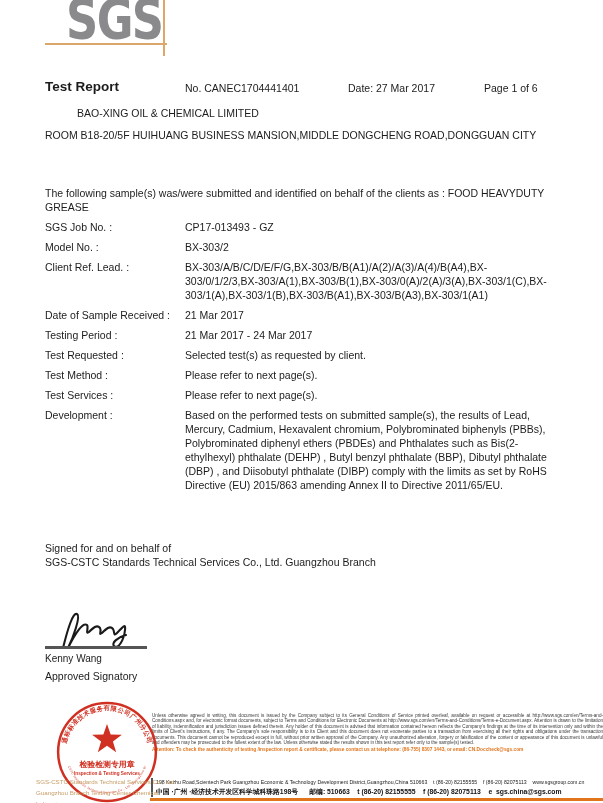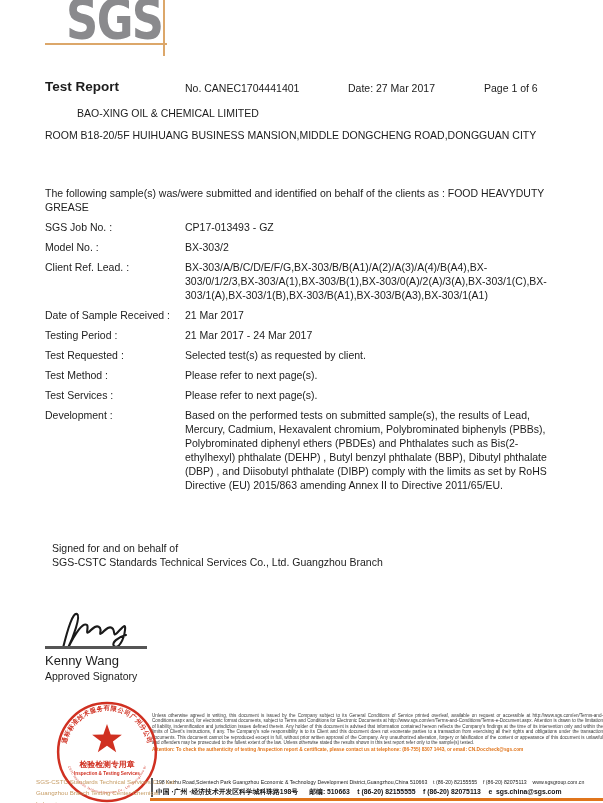--- a/index.html
+++ b/index.html
@@ -21,24 +21,24 @@
   .content{position:absolute;left:45px;top:106px;width:514px;font-size:10.5px;line-height:14px;}
   .client-name{margin:0;padding-left:32px;}
   .client-address{margin:8px 0 0 0;}
   .intro{margin:44px 0 0 0;width:508px;}
   .fields{margin-top:6px;}
   .field-row{display:flex;margin-bottom:6px;justify-content:flex-end;}
   .field-label{width:140px;flex:none;}
   .field-value{flex:1;}
 
   
-  .signed-block{position:absolute;left:45px;top:541px;font-size:10.5px;line-height:14px;margin-left:7px;}
+  .signed-block{position:absolute;left:45px;top:541px;font-size:10.5px;line-height:14px;}
   .signature-svg{position:absolute;left:56px;top:604px;}
   .sign-line{position:absolute;left:45px;top:646px;width:102px;height:2.5px;background:#555;}
-  .sign-name{position:absolute;left:45px;top:653px;font-size:13px;}
+  .sign-name{position:absolute;left:45px;top:653px;font-size:10px;}
   .sign-role{position:absolute;left:45px;top:670px;font-size:10.5px;}
 
   
   .terms-block{position:absolute;left:152px;top:713px;width:451px;}
   .terms{margin:0;font-size:4.6px;line-height:5.45px;color:#3a3a3a;text-align:justify;}
   .attention{margin:1px 0 0 0;font-size:4.8px;line-height:5.6px;color:#e0751c;font-weight:bold;}
   .addr-divider{position:absolute;left:151px;top:778px;width:1.5px;height:19px;background:#555;}
   .addr-block{position:absolute;left:156px;top:778px;width:447px;}
   .addr-line1{margin:0;font-size:5.2px;line-height:8px;color:#222;white-space:pre;}
   .addr-line2{margin:1px 0 0 0;font-size:6.8px;line-height:9px;color:#111;white-space:pre;font-weight:bold;}

